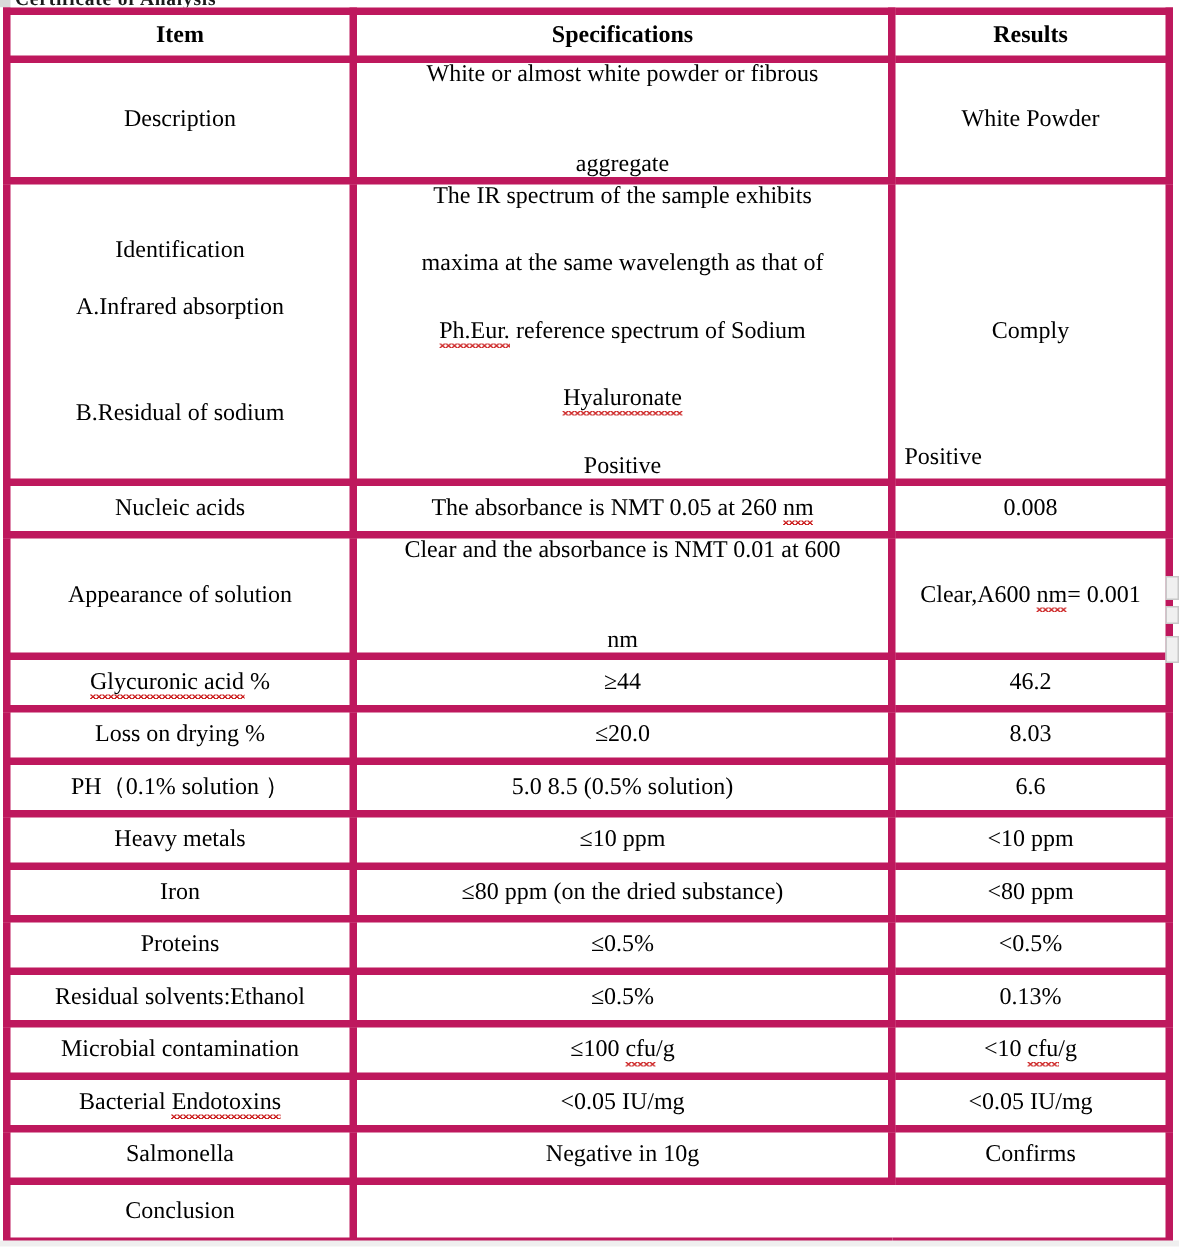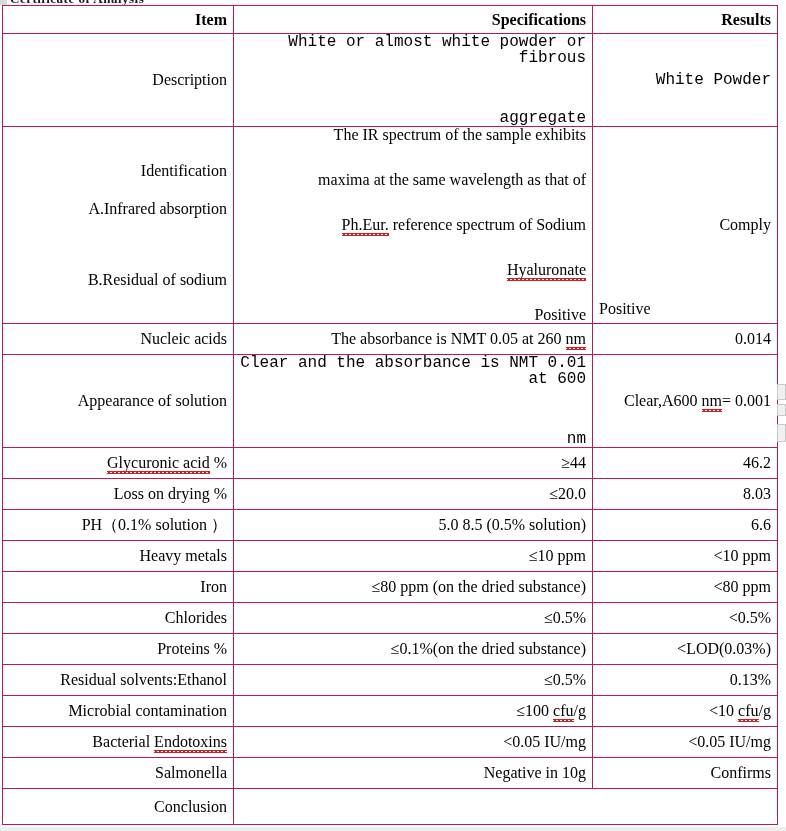--- a/index.html
+++ b/index.html
@@ -52,46 +52,46 @@
     width: 775px;
   }
 
   table.spec-table {
     border-collapse: collapse;
     width: 775px;
     table-layout: fixed;
   }
   table.spec-table td,
   table.spec-table th {
-    border: 1px solid #be185d;
+    border: 5px solid #be185d;
     padding: 0 6px;
     vertical-align: middle;
     font-size: 16px;
     line-height: 1.0;
-    text-align: right;
+    text-align: center;
     font-weight: normal;
     overflow: hidden;
   }
   table.spec-table th {
     font-weight: bold;
   }
 
   col.c-item { width: 231px; }
   col.c-spec { width: 359px; }
   col.c-res  { width: 185px; }
 
   
   tr.r-head td, tr.r-head th { height: 27px; }
   tr.r-single td { height: 30px; }
   tr.r-desc td   { height: 65px; }
   tr.r-ident td  { height: 180px; margin-top: 29px; }
   tr.r-appear td { height: 65px; }
   tr.r-concl td  { height: 35px; }
 
-  td.top-align   { vertical-align: top; padding-top: 6px; font-family: Liberation Mono, monospace; }
+  td.top-align   { vertical-align: top; padding-top: 6px; }
   td.ident-cell  { vertical-align: top; padding-top: 22px; }
   td.res-ident   { vertical-align: top; padding-top: 7px; position: relative; }
 
   .ln { display: block; }
   .ln.gap-sm  { margin-top: 22px; }
 
   .lines-2 .ln + .ln { margin-top: 44px; }
 
   .ident-lines .ln + .ln { margin-top: 29px; }
 
@@ -192,21 +192,21 @@
         <span class="ln">Comply</span>
         <span class="pos-bottom">Positive</span>
       </td>
     </tr>
 
 
 
     <tr class="r-single">
       <td>Nucleic acids</td>
       <td><span>The absorbance is NMT 0.05 at 260 </span><span class="sq">nm</span></td>
-      <td>0.014</td>
+      <td>0.008</td>
     </tr>
 
     <tr class="r-appear">
       <td>Appearance of solution</td>
       <td class="top-align lines-2">
         <span class="ln">Clear and the absorbance is NMT 0.01 at 600</span>
         <span class="ln"><span class="sq">nm</span></span>
       </td>
       <td><span>Clear,A600 </span><span class="sq">nm</span><span>= 0.001</span></td>
     </tr>
@@ -236,30 +236,25 @@
       <td>&lt;10 ppm</td>
     </tr>
 
     <tr class="r-single">
       <td>Iron</td>
       <td>≤80 ppm (on the dried substance)</td>
       <td>&lt;80 ppm</td>
     </tr>
 
     <tr class="r-single">
-      <td>Chlorides</td>
+      <td>Proteins</td>
       <td>≤0.5%</td>
       <td>&lt;0.5%</td>
     </tr>
 
-    <tr class="r-single">
-      <td>Proteins %</td>
-      <td>≤0.1%(on the dried substance)</td>
-      <td>&lt;LOD(0.03%)</td>
-    </tr>
 
     <tr class="r-single">
       <td>Residual solvents:Ethanol</td>
       <td>≤0.5%</td>
       <td>0.13%</td>
     </tr>
 
     <tr class="r-single">
       <td>Microbial contamination</td>
       <td><span>≤100 </span><span class="sq">cfu</span><span>/g</span></td>

